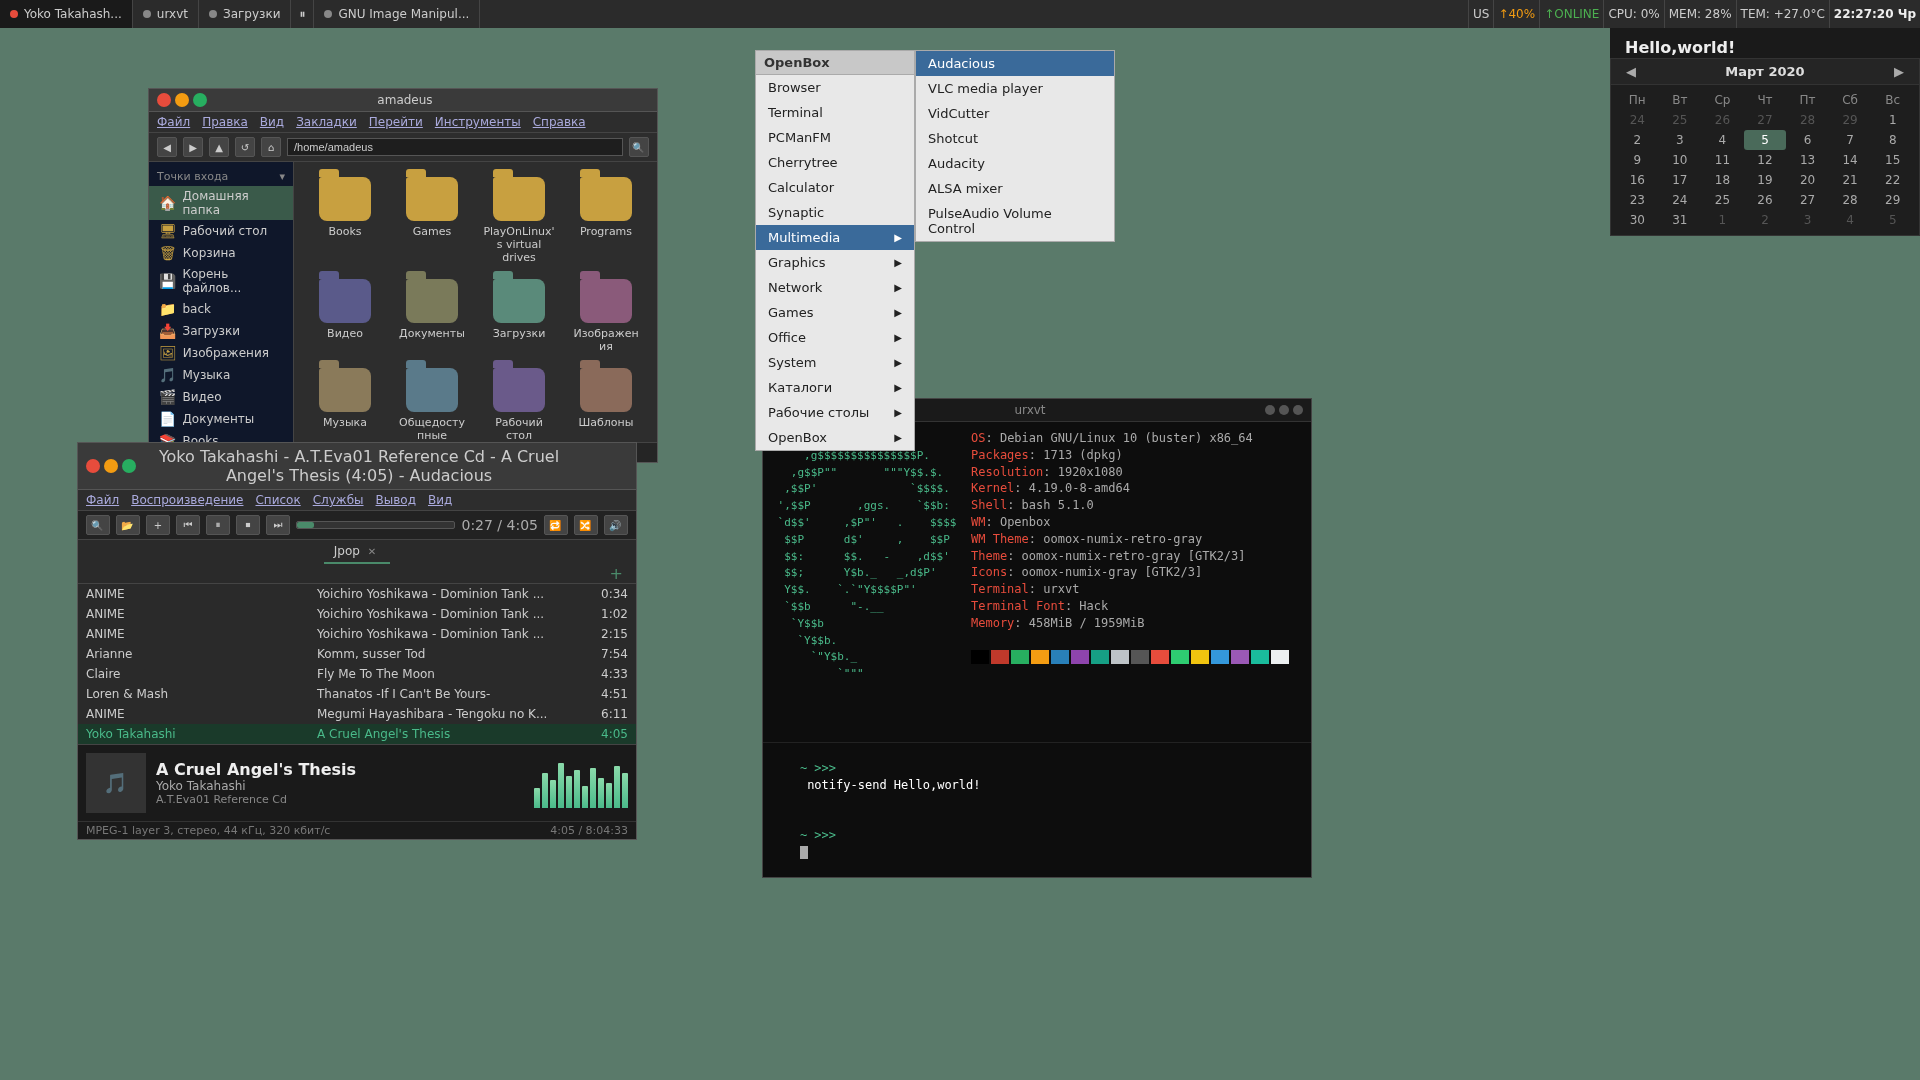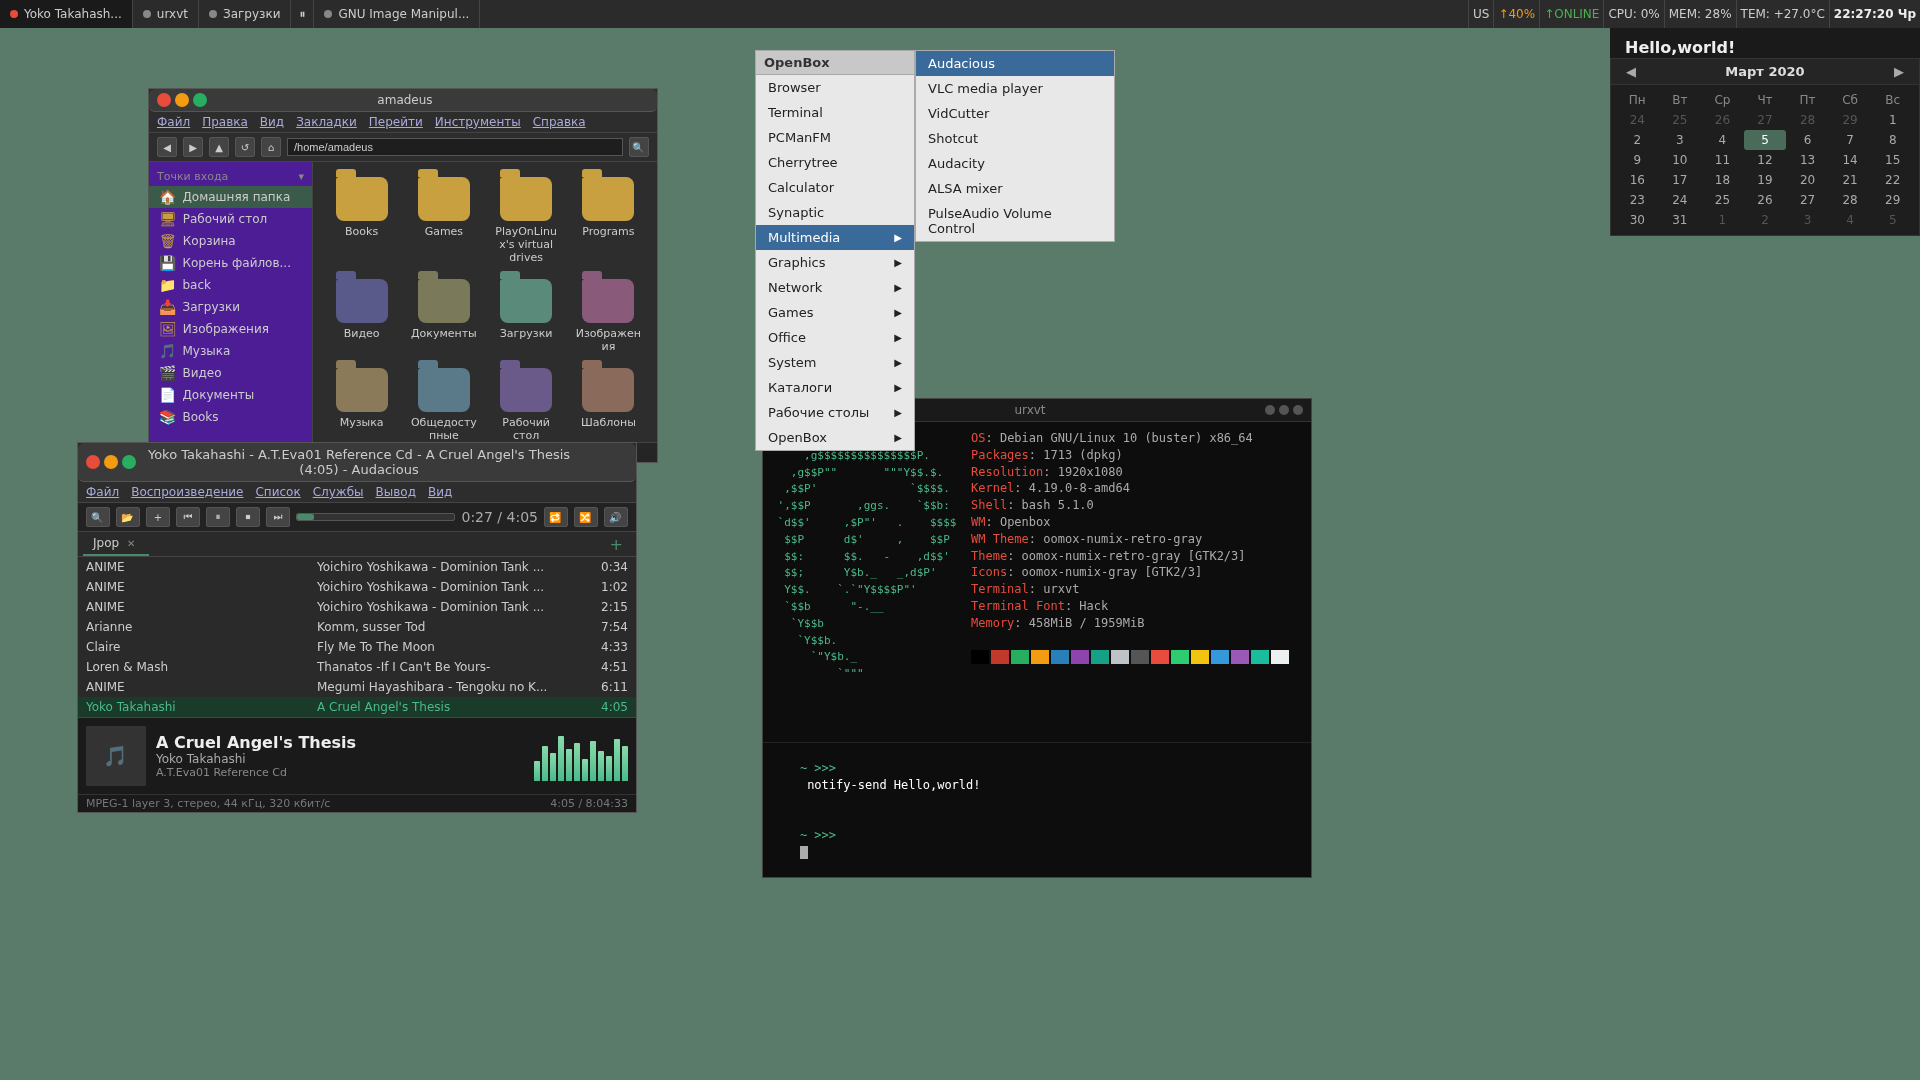--- a/index.html
+++ b/index.html
@@ -121,21 +121,20 @@
       z-index: 200;
     }
     .win-titlebar {
       background: #3a3a3a;
       padding: 4px 8px;
       display: flex;
       align-items: center;
       color: #ccc;
       font-size: 12px;
       border-bottom: 1px solid #555;
-      border-radius: 6px;
     }
     .win-title-text { flex: 1; text-align: center; }
     .win-controls { display: flex; gap: 4px; }
     .win-btn {
       width: 14px; height: 14px;
       border-radius: 50%;
       cursor: pointer;
     }
     .win-close { background: #e74c3c; }
     .win-min { background: #f39c12; }
@@ -176,22 +175,22 @@
       border: 1px solid #555;
       padding: 2px 6px;
       color: #ccc;
       font-size: 11px;
     }
     .fm-body {
       display: flex;
       height: 280px;
     }
     .fm-sidebar {
-      width: 164px;
-      background: #4c1d95;
+      width: 145px;
+      background: #0f172a;
       border-right: 1px solid #444;
       overflow-y: auto;
       padding: 5px 0;
     }
     .fm-sidebar-section {
       color: #888;
       font-size: 11px;
       padding: 3px 8px;
       display: flex;
       align-items: center;
@@ -362,20 +361,21 @@
       color: #aaa;
       font-size: 14px;
       white-space: nowrap;
     }
     .aud-tab-bar {
       background: #2a2a2a;
       display: flex;
       align-items: center;
       border-bottom: 1px solid #444;
       padding: 0 5px;
+      flex-direction: column;
     }
     .aud-tab {
       padding: 4px 10px;
       color: #aaa;
       font-size: 12px;
       cursor: pointer;
       border-bottom: 2px solid transparent;
     }
     .aud-tab.active { color: #ccc; border-bottom-color: #4a8a6a; }
     .aud-close-tab {
@@ -832,21 +832,21 @@
   <div class="sub-item">PulseAudio Volume Control</div>
 </div>
 
 <div id="audacious">
   <div class="win-titlebar">
     <div class="win-controls">
       <div class="win-btn win-close"></div>
       <div class="win-btn win-min"></div>
       <div class="win-btn win-max"></div>
     </div>
-    <div class="win-title-text" style="font-size:13px;">Yoko Takahashi - A.T.Eva01 Reference Cd - A Cruel Angel's Thesis (4:05) - Audacious</div>
+    <div class="win-title-text" style="font-size:16px;">Yoko Takahashi - A.T.Eva01 Reference Cd - A Cruel Angel's Thesis (4:05) - Audacious</div>
     <div style="width:46px;"></div>
   </div>
   <div class="fm-menu">
     <span class="fm-menu-item">Файл</span>
     <span class="fm-menu-item">Воспроизведение</span>
     <span class="fm-menu-item">Список</span>
     <span class="fm-menu-item">Службы</span>
     <span class="fm-menu-item">Вывод</span>
     <span class="fm-menu-item">Вид</span>
   </div>

